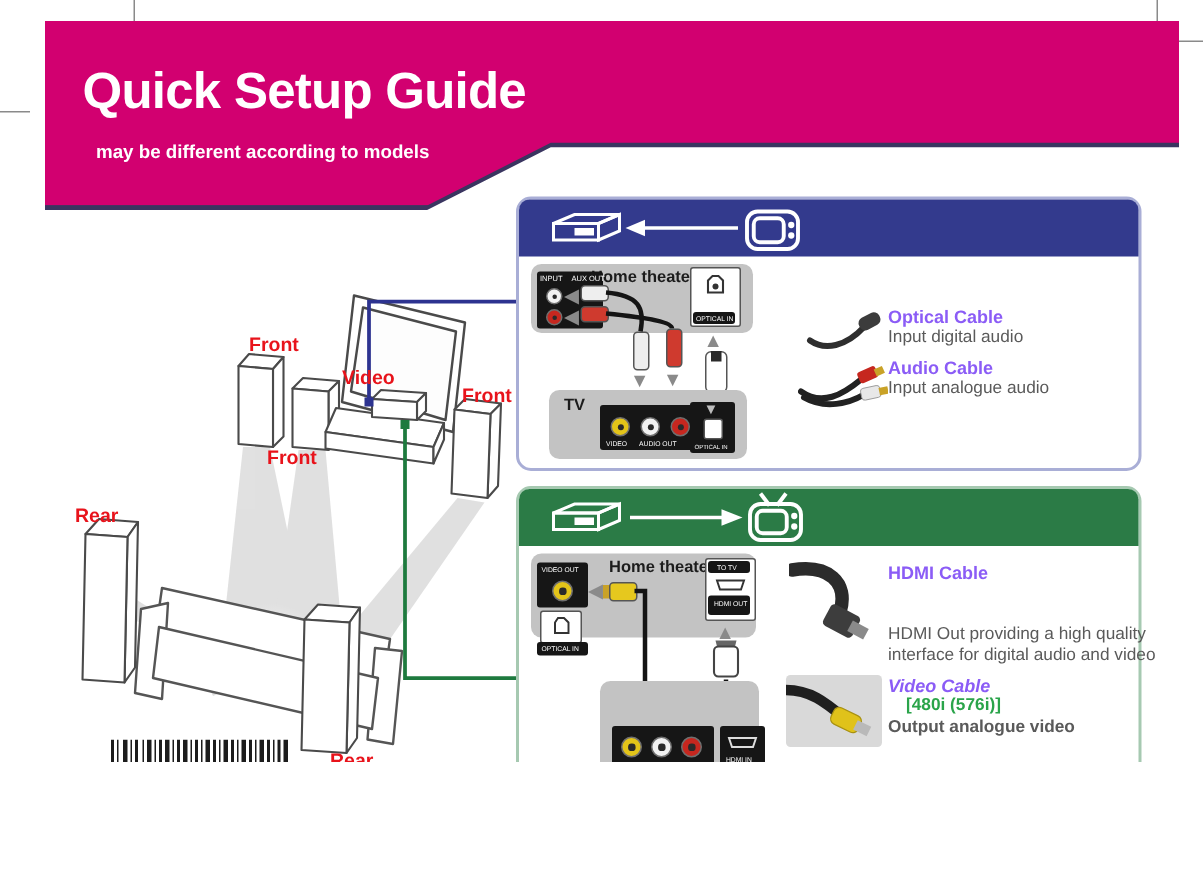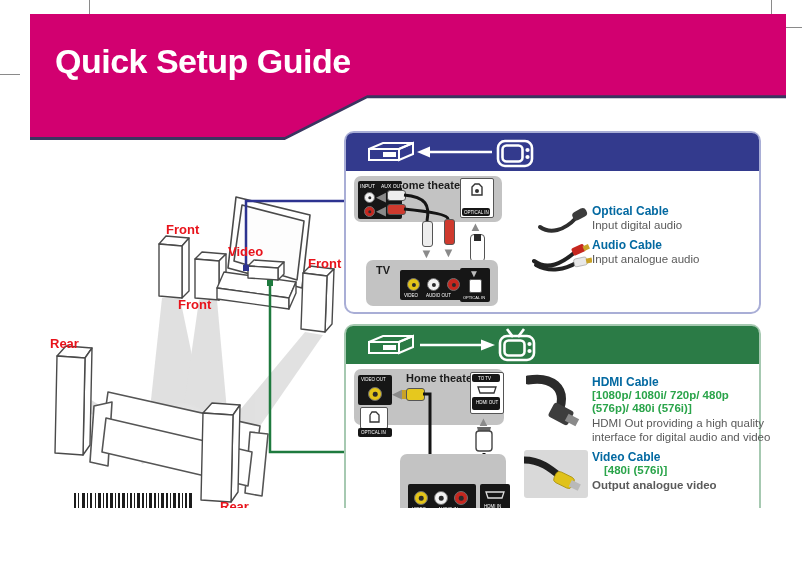--- a/index.html
+++ b/index.html
@@ -32,21 +32,21 @@
     transform:translate(-50%,-50%);border-radius:50%;background:#2a2a2a;}
   .jack.white{background:#f2f2f2;}
   .jack.red{background:#c6271f;}
   .jack.yellow{background:#e3c419;}
   .arr{position:absolute;color:#8a8a8a;line-height:1;font-size:13px;}
   .plug{position:absolute;border:1px solid #555;border-radius:3px;background:#eee;}
   .plug.red{background:#cf3a2e;}
   .plug.yellow{background:#e6c81e;}
   .whitebox{position:absolute;background:#fff;border:1px solid #555;border-radius:2px;}
 
-  .cbl-name{position:absolute;font-size:12px;font-weight:bold;color:#0369a1;}
+  .cbl-name{position:absolute;font-size:12px;font-weight:bold;color:#8b5cf6;}
   .cbl-desc{position:absolute;font-size:11.5px;color:#5a5a5a;line-height:14px;}
   .cbl-spec{position:absolute;font-size:11.5px;font-weight:bold;color:#2aa44a;line-height:13px;}
 
   
   .spk-label{position:absolute;color:#e8131b;font-weight:bold;font-size:13px;}
   .barcode-code{position:absolute;font-size:5px;color:#666;letter-spacing:1px;}
   .cropmark{position:absolute;background:#8a8a8a;}
   .pageline{position:absolute;background:#cfcfcf;}
 </style>
 </head>
@@ -59,20 +59,21 @@
   <div class="cropmark abs" style="left:771px;top:0;width:1px;height:22px;"></div>
   <div class="cropmark abs" style="left:784px;top:27px;width:18px;height:1px;"></div>
   <div class="cropmark abs" style="left:773px;top:560px;width:1px;height:24px;"></div>
   <div class="cropmark abs" style="left:779px;top:553px;width:23px;height:1px;"></div>
   <div class="pageline abs" style="left:30px;top:580px;width:742px;height:1px;"></div>
 
   <div class="abs banner-shadow"></div>
   <div class="abs banner"></div>
   <div class="abs title">Quick Setup Guide</div>
   <div class="abs subtitle">
+    <div>may be different according to models</div>
   </div>
 
   <svg class="abs" style="left:28px;top:160px;" width="335" height="410" viewBox="0 0 335 410">
     <defs>
       <radialGradient id="fade" cx="50%" cy="50%" r="50%">
         <stop offset="0%" stop-color="#ffffff"></stop>
           <stop offset="100%" stop-color="#ffffff" stop-opacity="0"></stop>
       </radialGradient>
     </defs>
 
@@ -367,28 +368,27 @@
       </svg>
       <div class="tinytxt" style="left:4px;top:20px;font-size:4.5px;">HDMI IN</div>
     </div>
 
     <svg class="abs" style="left:180px;top:48px;" width="62" height="60">
       <path d="M 2,6 C 26,2 40,14 34,34" fill="none" stroke="#2b2b2b" stroke-width="9" stroke-linecap="round"></path>
       <rect x="24" y="32" width="22" height="16" rx="3" transform="rotate(28 35 40)" fill="#3d3d3d"></rect>
       <rect x="40" y="42" width="12" height="8" transform="rotate(28 46 46)" fill="#8a8a8a"></rect>
     </svg>
     <div class="cbl-name" style="left:246px;top:49px;">HDMI Cable</div>
-    <div class="cbl-spec" style="left:246px;top:63px;width:172px;">[1080p/ 1080i/ 720p/ 480p (576p)/ 480i (576i)]</div>
     <div class="cbl-desc" style="left:246px;top:90px;width:180px;">HDMI  Out providing a high quality interface for digital audio and video</div>
 
     <div class="abs" style="left:178px;top:124px;width:64px;height:48px;background:#d9d9d9;border-radius:3px;">
       <svg width="64" height="48">
         <path d="M 0,10 C 16,10 26,18 38,28" fill="none" stroke="#1f1f1f" stroke-width="7" stroke-linecap="round"></path>
         <rect x="30" y="24" width="20" height="12" rx="4" transform="rotate(26 40 30)" fill="#e0c21a" stroke="#a89112" stroke-width="0.8"></rect>
         <rect x="46" y="32" width="10" height="7" transform="rotate(26 51 35)" fill="#b9b9b9"></rect>
       </svg>
     </div>
-    <div class="cbl-name" style="left:246px;top:124px;">Video Cable</div>
+    <div class="cbl-name" style="left:246px;top:124px;font-style:italic;">Video Cable</div>
     <div class="cbl-spec" style="left:258px;top:138px;">[480i (576i)]</div>
     <div class="cbl-desc" style="left:246px;top:152px;font-weight:bold;">Output analogue video</div>
   </div>
 
 </div>
 
 </body></html>

